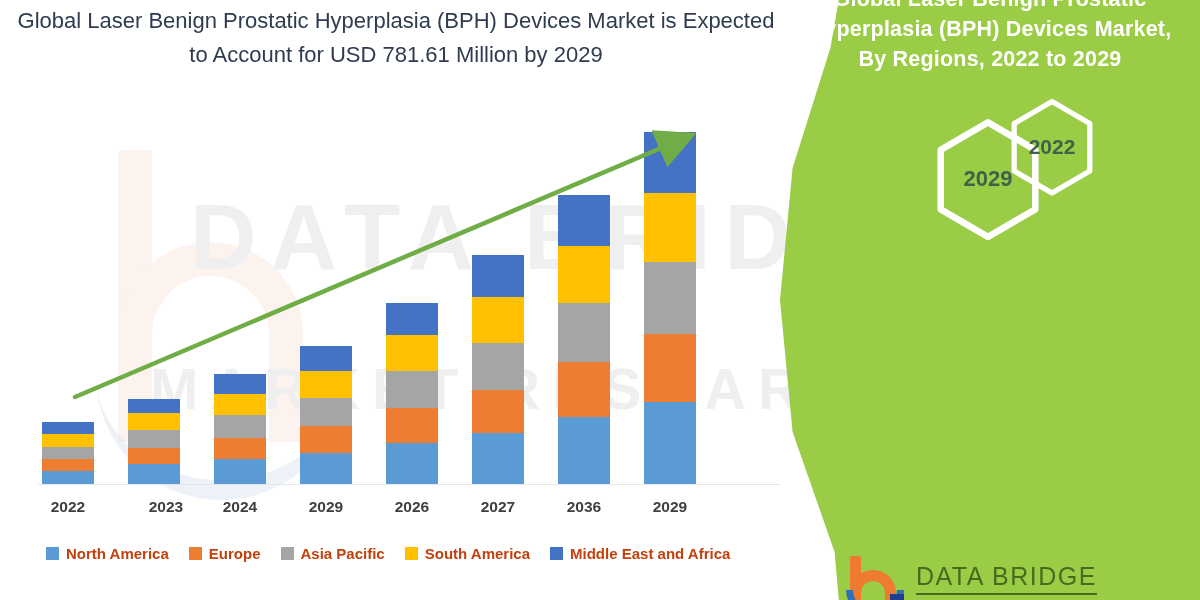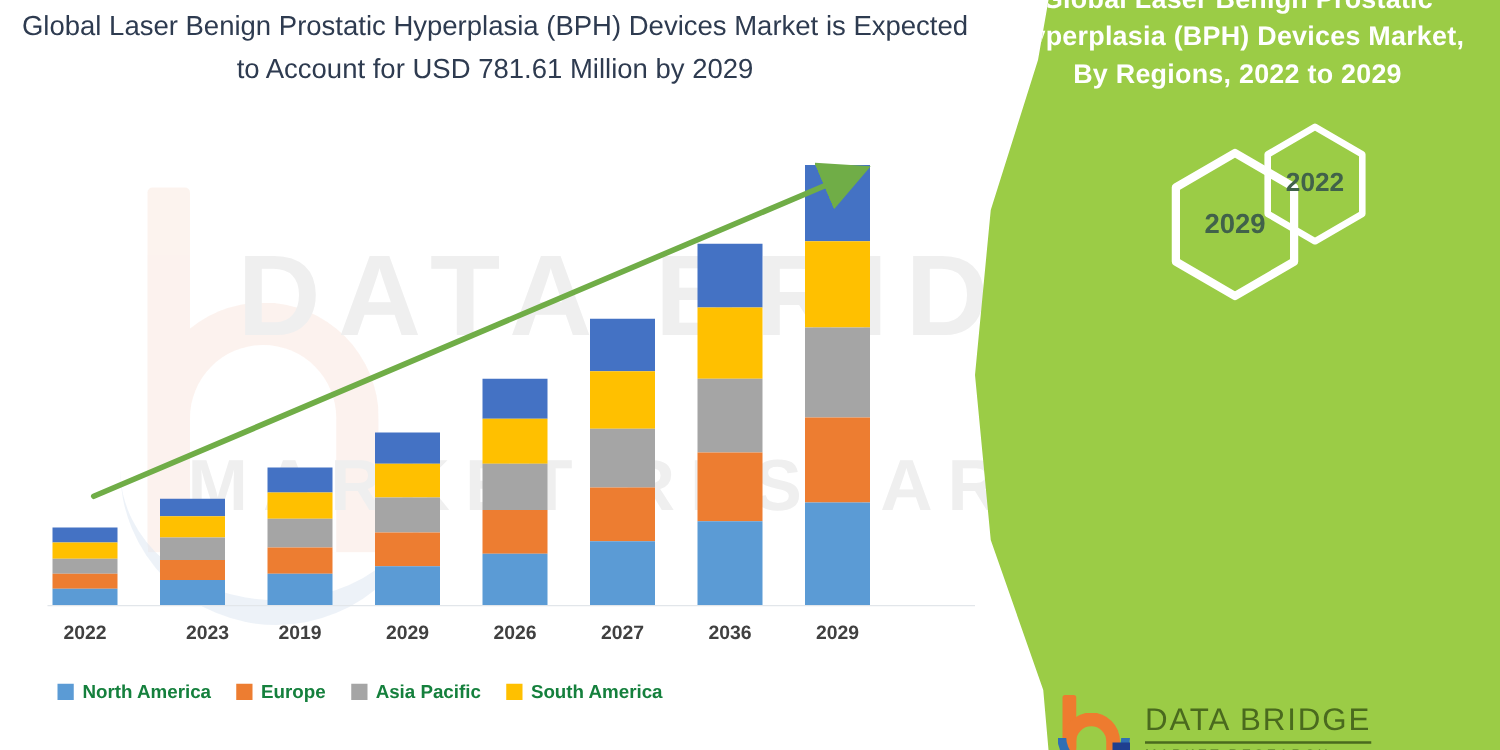--- a/index.html
+++ b/index.html
@@ -103,21 +103,21 @@
   
   #arrow{position:absolute;left:0;top:100px;width:800px;height:400px;pointer-events:none;}
 
   
   .legend{
     position:absolute;left:46px;top:540px;width:740px;height:26px;
     display:flex;align-items:center;gap:20px;
   }
   .lg-item{display:flex;align-items:center;gap:7px;}
   .lg-box{width:13px;height:13px;display:inline-block;}
-  .lg-label{font-size:15px;font-weight:700;color:#15803d;white-space:nowrap;}
+  .lg-label{font-size:15px;font-weight:700;color:#c2410c;white-space:nowrap;}
 </style>
 </head>
 <body>
 
 <div id="stage">
 
   <div class="wm-logo">
     <div class="bar"></div>
       <div class="hump"></div>
   </div>
@@ -194,21 +194,21 @@
       <marker id="ah" markerWidth="9" markerHeight="9" refX="5" refY="4.5" orient="auto">
         <path d="M0,0 L9,4.5 L0,9 Z" fill="#70ad47"></path>
       </marker>
     </defs>
     <line x1="75" y1="297" x2="680" y2="40" stroke="#70ad47" stroke-width="4.5" stroke-linecap="round" marker-end="url(#ah)"></line>
   </svg>
 
   <div class="xlabels">
       <div class="xlab" style="left: 28px;">2022</div>
       <div class="xlab" style="left: 126px;">2023</div>
-      <div class="xlab" style="left: 200px;">2019</div>
+      <div class="xlab" style="left: 200px;">2024</div>
       <div class="xlab" style="left: 286px;">2029</div>
       <div class="xlab" style="left: 372px;">2026</div>
       <div class="xlab" style="left: 458px;">2027</div>
       <div class="xlab" style="left: 544px;">2036</div>
       <div class="xlab" style="left: 630px;">2029</div>
     </div>
 
   <div class="legend">
       <div class="lg-item">
         <span class="lg-box" style="background: rgb(91, 155, 213);"></span>
@@ -218,20 +218,24 @@
         <span class="lg-box" style="background: rgb(237, 125, 49);"></span>
         <span class="lg-label">Europe</span>
       </div>
       <div class="lg-item">
         <span class="lg-box" style="background: rgb(165, 165, 165);"></span>
         <span class="lg-label">Asia Pacific</span>
       </div>
       <div class="lg-item">
         <span class="lg-box" style="background: rgb(255, 192, 0);"></span>
         <span class="lg-label">South America</span>
+      </div>
+      <div class="lg-item">
+        <span class="lg-box" style="background: rgb(68, 114, 196);"></span>
+        <span class="lg-label">Middle East and Africa</span>
       </div>
     </div>
 
   <div class="green-panel">
     <div class="panel-title">Global Laser Benign Prostatic Hyperplasia (BPH) Devices Market, By Regions, 2022 to 2029</div>
   </div>
 
   <div class="hex hex-2029">
     <svg viewBox="0 0 100 112">
       <polygon points="50,4 93,29 93,83 50,108 7,83 7,29" fill="none" stroke="#ffffff" stroke-width="6" stroke-linejoin="round"></polygon>

